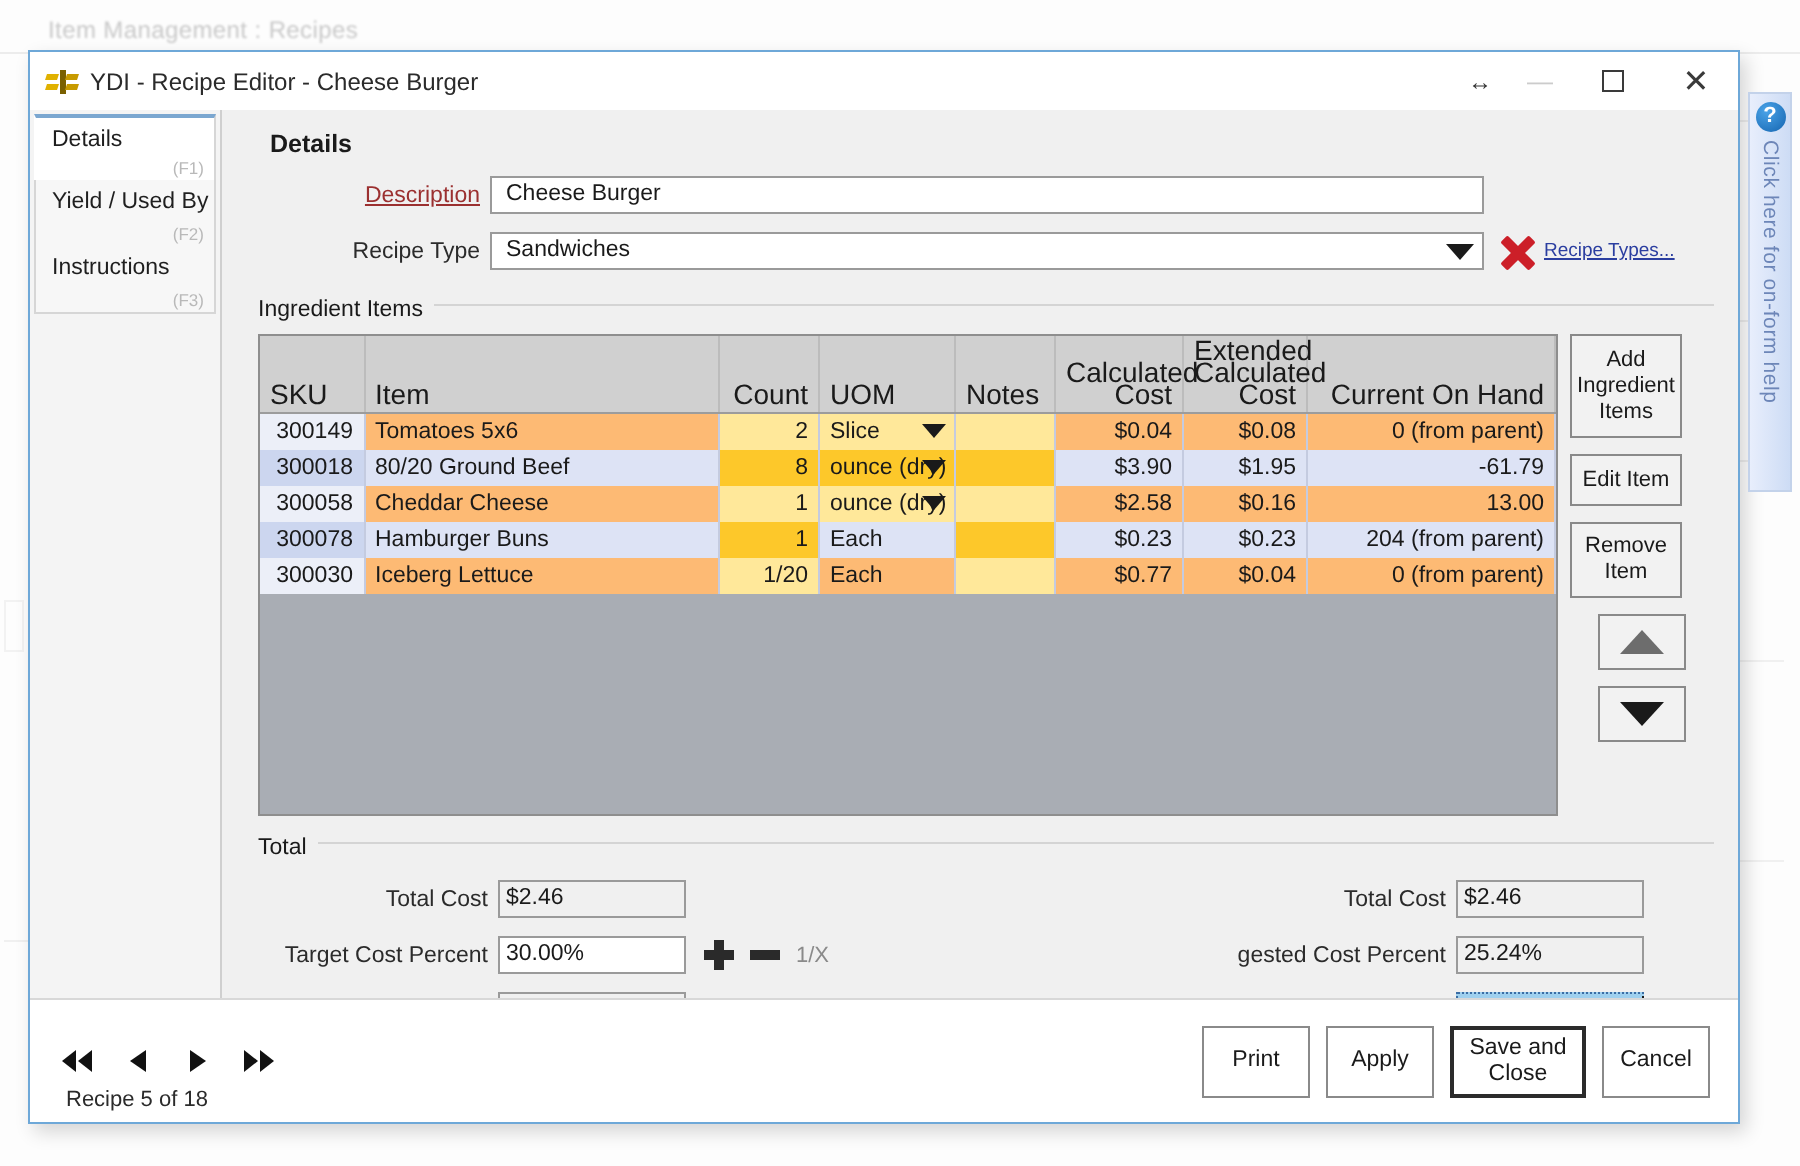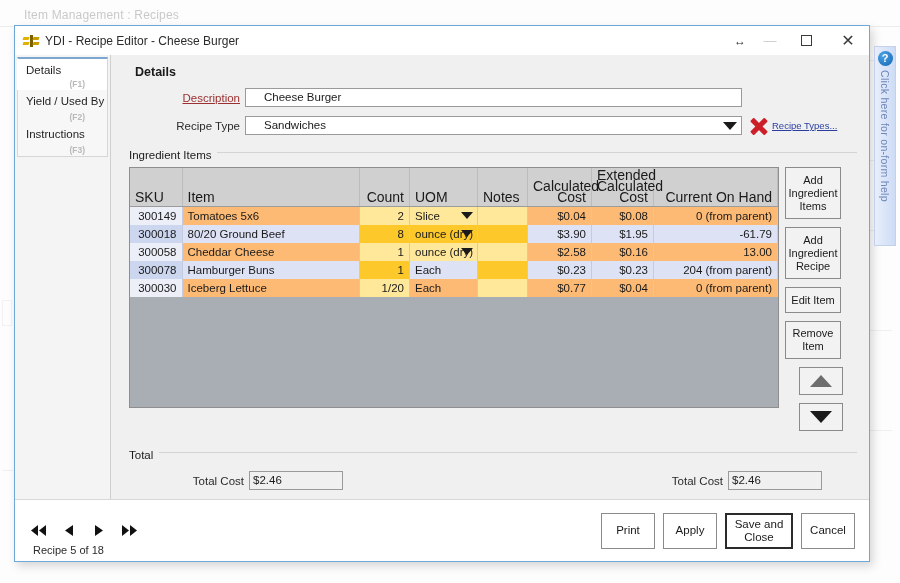--- a/index.html
+++ b/index.html
@@ -81,36 +81,36 @@
   .tab {
     position: relative; height: 34px;
     border: 1px solid #d6d6d6; border-top: none;
     background: #f7f7f7;
     margin: 0 2px -1px 2px;
     padding: 5px 0 0 8px;
     font-size: 11.5px; color: #1f1f1f;
   }
   .tab:first-child { border-top: 2px solid #7ba7d0; background:#ffffff; border-left-color:#ffffff; }
   .tab .fkey {
-    position: absolute; right: 22px; bottom: 1px;
-    font-size: 8.5px; color: #b9b9b9; font-weight: bold;
+    position: absolute; right: 5px; bottom: 1px;
+    font-size: 8.5px; color: #b9b9b9;
   }
 
   .content { flex: 1; min-width: 0; background: #f0f0f0; position: relative; padding: 0 6px; }
 
   .section-title { font-size: 12.5px; font-weight: bold; color:#1a1a1a; margin: 10px 0 0 18px; }
 
   
   .frow { display:flex; align-items:center; margin-top: 9px; padding-left: 18px; }
   .flabel { font-size: 11.5px; color: #2b2b2b; text-align: right; width: 110px; flex: none; padding-right: 5px; }
   .flabel.req { color: #9b3030; }
   .flabel u { text-decoration: underline; text-align: center; }
   .fin {
     height: 19px; background:#ffffff; border: 1px solid #9a9a9a;
-    font-size: 11.5px; color:#1a1a1a; line-height: 17px; padding: 0 18px;
+    font-size: 11.5px; color:#1a1a1a; line-height: 17px; padding: 0 7px;
   }
   #desc-input { width: 497px; }
   .combo { width: 497px; position: relative; display:flex; align-items:center; }
   .combo .cv { flex:1; }
   .combo .arrow {
     position:absolute; right: 4px; top: 5px;
     width: 0; height: 0; border-left: 7px solid transparent; border-right: 7px solid transparent;
     border-top: 8px solid #1a1a1a;
   }
   .redx { margin-left: 8px; width: 18px; height: 18px; position: relative; flex:none; }
@@ -396,21 +396,20 @@
                   <td class="num">$0.77</td>
                   <td class="num">$0.04</td>
                   <td class="num">0 (from parent)</td>
                 </tr>
               </tbody>
             </table>
           </div>
 
           <div class="gridbtns">
             <div class="gbtn tall">Add Ingredient Items</div>
-            <div class="gbtn tall">Add Ingredient Recipe</div>
             <div class="gbtn one">Edit Item</div>
             <div class="gbtn tall" style="height:38px">Remove Item</div>
             <div class="arrbtn">
                 <span class="tri-up"></span>
               </div>
             <div class="arrbtn">
                 <span class="tri-dn"></span>
               </div>
           </div>
         </div>

